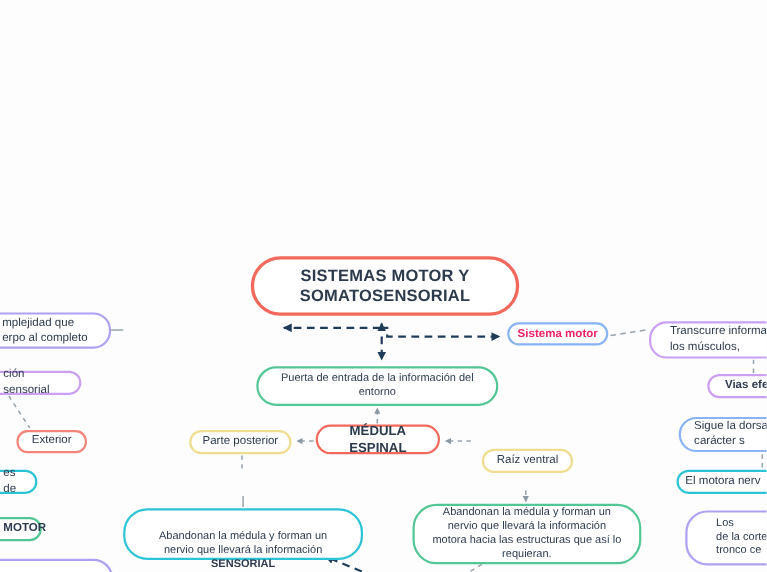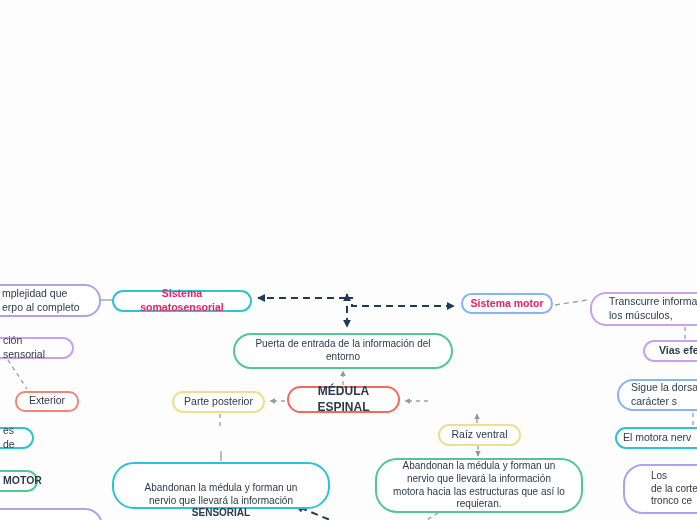--- a/index.html
+++ b/index.html
@@ -50,24 +50,25 @@
       <path d="M221 451 V461"></path>
       <path stroke-dasharray="4 4" d="M477 423 V414" marker-end="url(#ga)"></path>
       <path stroke-dasharray="4 4" d="M478 446 V456" marker-end="url(#ga)"></path>
       <path stroke-dasharray="4 4" d="M8 360 L27 389"></path>
       <path stroke-dasharray="4 4" d="M685 327 V339"></path>
       <path stroke-dasharray="4 4" d="M693 413 V426"></path>
       <path stroke-dasharray="4 4" d="M438 513 L425 521"></path>
     </g>
   </svg>
 
+  <div class="node title" style="left:228px;top:233px;width:244px;height:54px;border-color:#f2695c;">
+    <span class="lbl">SISTEMAS MOTOR Y
+SOMATOSENSORIAL</span>
+  </div>
 
-  <div class="node pink" style="left:112px;top:290px;width:140px;height:22px;border-color:#2bc3d6;border-radius:11px;">
-    <span class="lbl">Sistema somatosensorial</span>
-  </div>
 
   <div class="node pink" style="left:461px;top:293px;width:92px;height:21px;border-color:#88b3f4;border-radius:11px;">
     <span class="lbl">Sistema motor</span>
   </div>
 
   <div class="node cut-left" style="left:-62px;top:284px;width:163px;height:33px;border-color:#ada1f2;border-radius:16px;padding-left:62px;">
     <span class="lbl">mplejidad que
 erpo al completo</span>
   </div>
 
@@ -79,21 +80,21 @@
   <div class="node b" style="left:287px;top:386px;width:113px;height:27px;border-color:#f2695c;border-width:2.5px;border-radius:14px;font-size:12px;">
     <span class="lbl">MÉDULA ESPINAL</span>
   </div>
 
   <div class="node" style="left:172px;top:391px;width:93px;height:22px;border-color:#f0dd8f;border-radius:11px;">
     <span class="lbl">Parte posterior</span>
   </div>
 
 
 
-  <div class="node" style="left:438px;top:424px;width:83px;height:22px;border-color:#f0dd8f;border-radius:11px;">
+  <div class="node" style="left:438px;top:408px;width:83px;height:22px;border-color:#f0dd8f;border-radius:11px;">
     <span class="lbl">Raíz ventral</span>
   </div>
 
   <div class="node small" style="left:112px;top:462px;width:218px;height:47px;border-color:#2bc3d6;border-width:2.5px;border-radius:22px;display:block;padding-top:5px;">
     <span class="lbl">Abandonan la médula y forman un
 nervio que llevará la información
 </span><span class="b">SENSORIAL</span>
   </div>
 
   <div class="node small" style="left:375px;top:458px;width:208px;height:55px;border-color:#52c795;border-radius:22px;">

